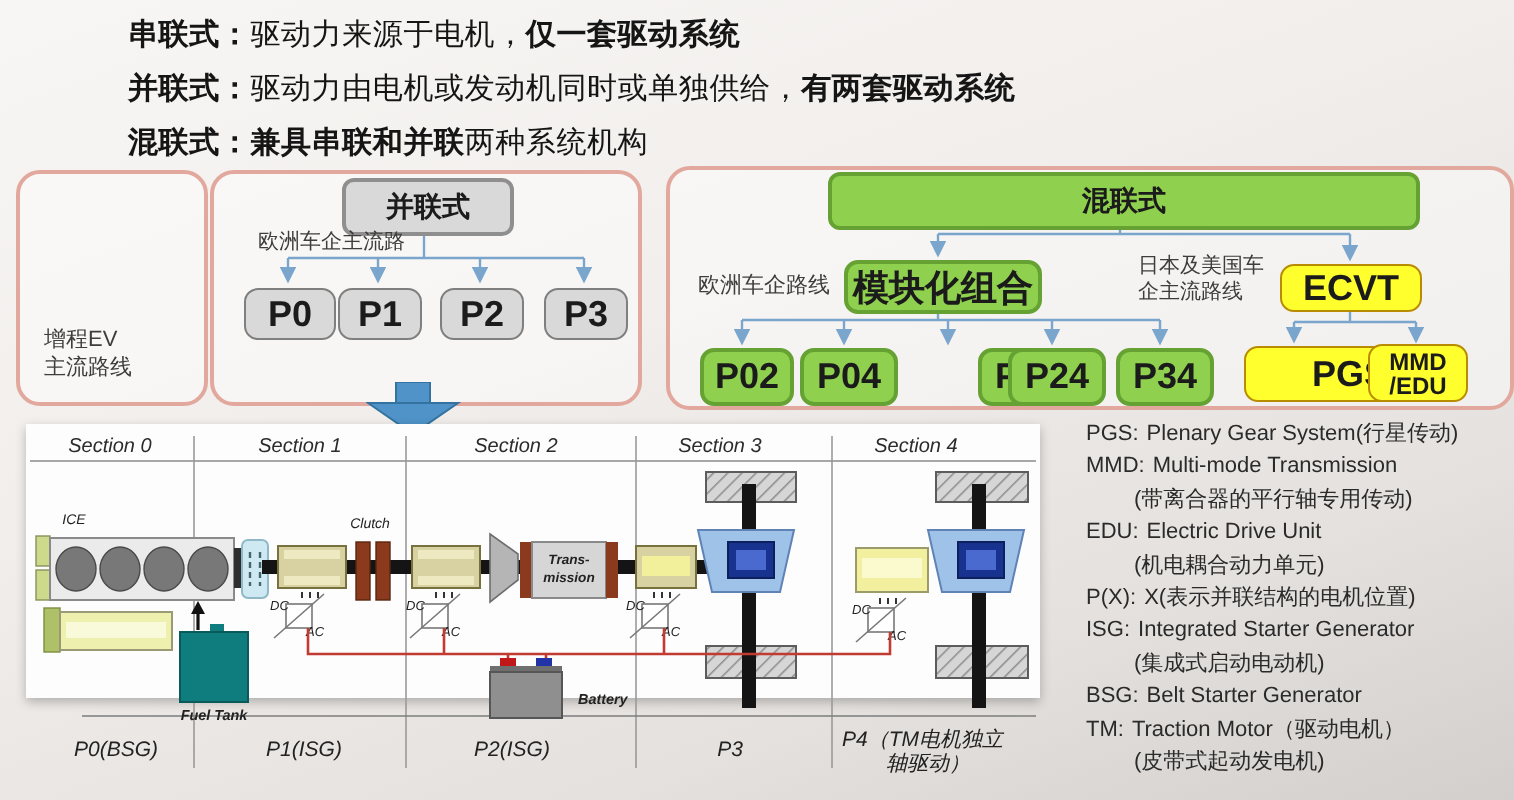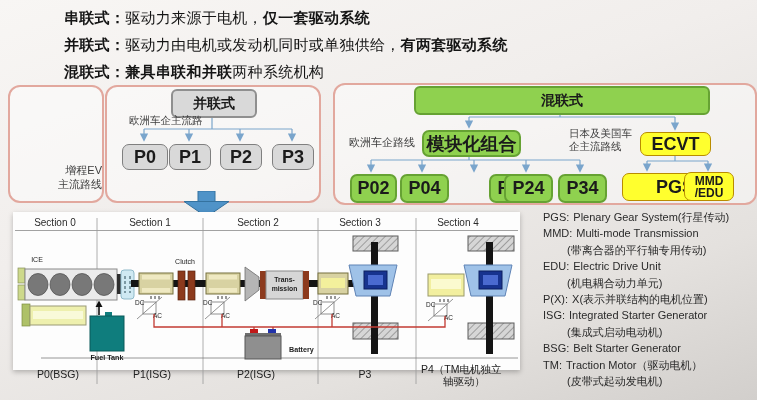--- a/index.html
+++ b/index.html
@@ -12,34 +12,34 @@
   .intro-line .b{font-weight:700;}
   
   .panel{position:absolute;border:2px solid #e2a89e;border-radius:12px;background:rgba(255,255,255,.45);}
   .panel-series{left:8px;top:85px;width:92px;height:114px;}
   .panel-parallel{left:105px;top:85px;width:212px;height:114px;}
   .panel-hybrid{left:333px;top:83px;width:420px;height:118px;}
   .title-box{position:absolute;display:flex;align-items:center;justify-content:center;font-weight:700;border-radius:6px;font-size:14px;}
   .tb-series{left:15px;top:4px;width:68px;height:24px;background:#fbd5d2;border:2px solid #e2837a;}
   .tb-parallel{left:64px;top:2px;width:82px;height:25px;background:#d9d9d9;border:2px solid #8f8f8f;}
   .tb-hybrid{left:79px;top:1px;width:292px;height:25px;background:#8fd14f;border:2px solid #66a233;}
-  .series-note{position:absolute;left:12px;right:0;top:76px;text-align:right;font-size:11px;line-height:14px;color:#3d3d3d;}
+  .series-note{position:absolute;left:12px;right:0;top:76px;text-align:left;font-size:11px;line-height:14px;color:#3d3d3d;}
   .p-note{position:absolute;left:22px;top:27px;font-size:10.5px;color:#3d3d3d;white-space:nowrap;}
   .hy-note-left{position:absolute;left:14px;top:50px;font-size:11px;color:#3d3d3d;white-space:nowrap;font-family:Liberation Serif, serif;}
   .hy-note-right{position:absolute;left:234px;top:42px;font-size:10.5px;line-height:13px;color:#3d3d3d;white-space:nowrap;}
   .node{position:absolute;display:flex;align-items:center;justify-content:center;font-weight:700;border-radius:7px;font-size:18px;text-align:center;}
   .graybox{background:#d9d9d9;border:1.5px solid #7f7f7f;}
   .greenbox{background:#8fd14f;border:2px solid #66a233;}
   .yellowbox{background:#ffff2e;border:1.5px solid #b98c00;}
   .mmd{flex-direction:column;line-height:12px;font-size:12px;}
   .conn{position:absolute;left:0;top:0;}
   
   .big-arrow{position:absolute;left:183px;top:191px;}
   
-  .diagram-box{position:absolute;left:13px;top:212px;width:507px;height:158px;background:#fdfdfd;box-shadow:0 2px 5px rgba(0,0,0,.25);}
+  .diagram-box{position:absolute;left:13px;top:212px;width:507px;height:137px;background:#fdfdfd;box-shadow:0 2px 5px rgba(0,0,0,.25);font-style:italic;}
   .diagram-box svg{display:block;}
   
   .legend{position:absolute;left:543px;top:209px;width:212px;font-size:11px;line-height:16.4px;color:#2a2a2a;}
   .lg-row{white-space:nowrap;}
   .lg-row.ind{padding-left:24px;}
   .lg-term{margin-right:4px;}
   svg text{font-family:"Liberation Sans","DejaVu Sans",sans-serif;}
 </style>
 </head>
 <body>

